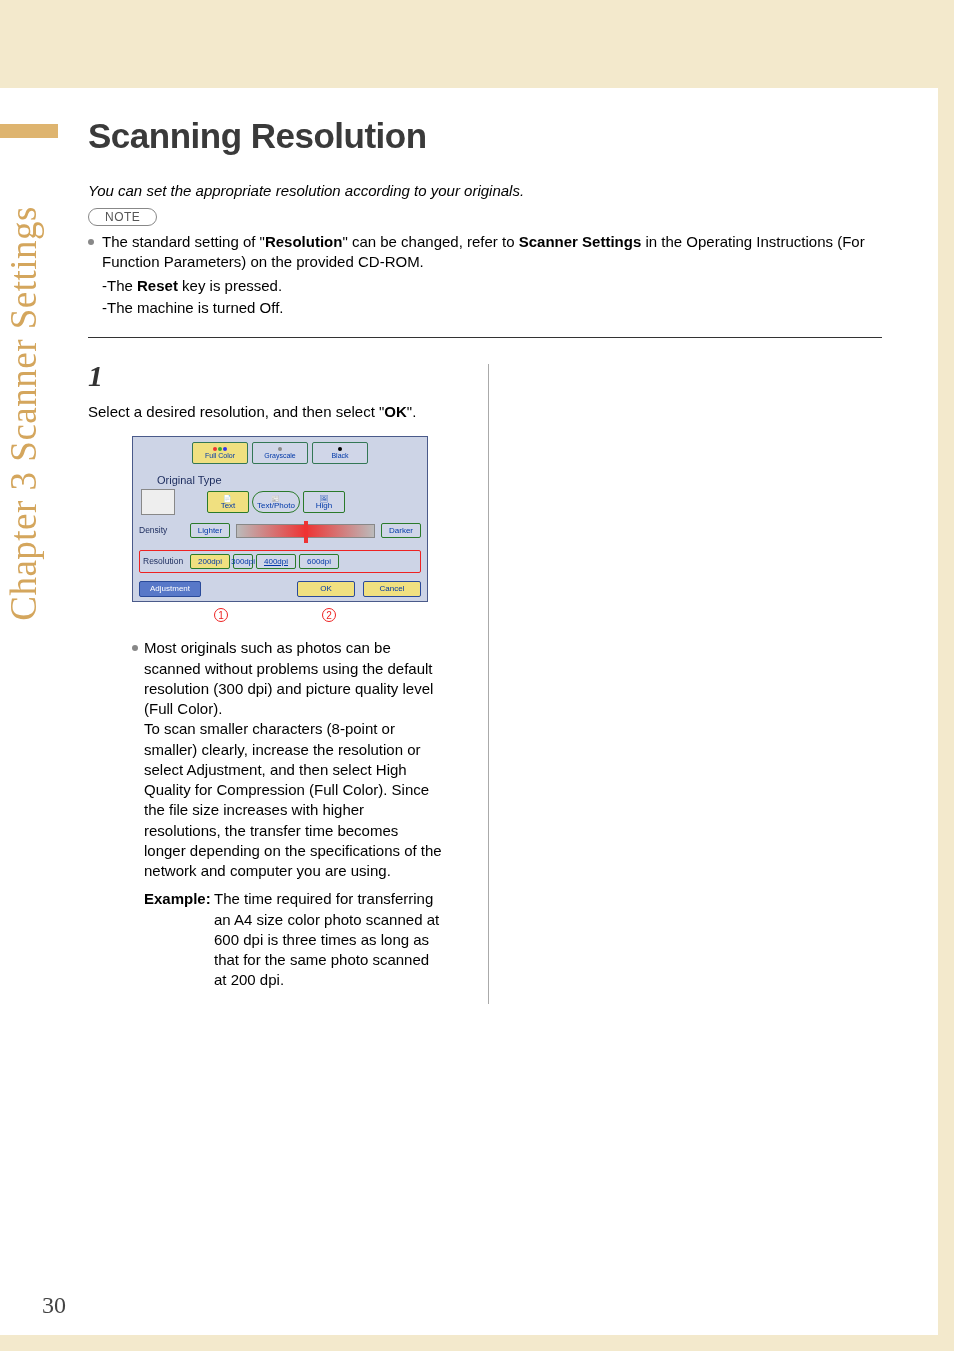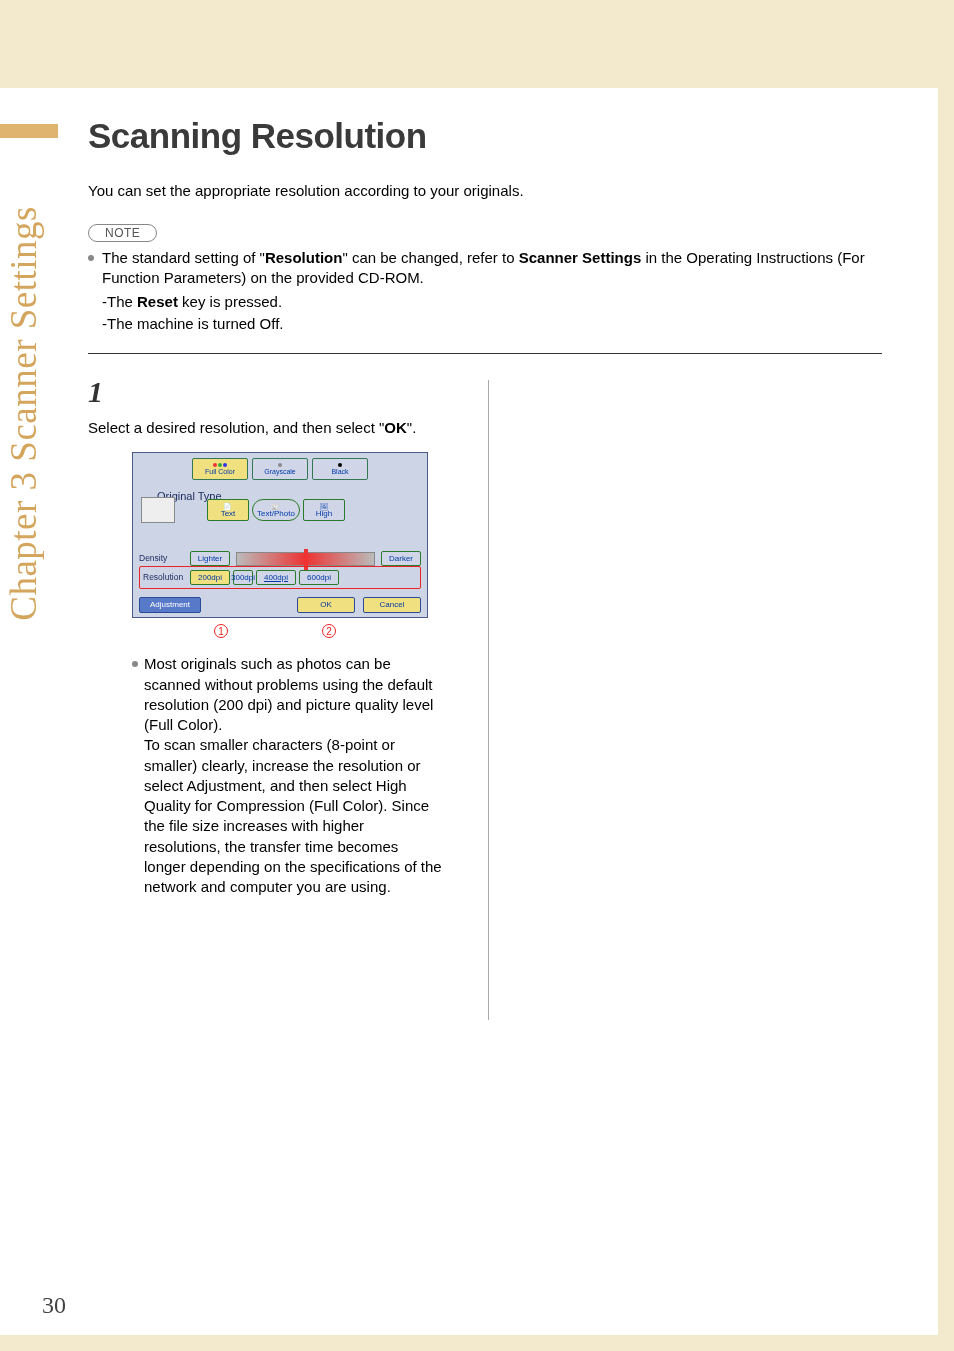--- a/index.html
+++ b/index.html
@@ -51,21 +51,21 @@
     line-height: 1.35;
   }
   h1 {
     font-size: 35px;
     font-weight: 900;
     color: #3a3a3a;
     margin-bottom: 22px;
     font-family: Arial, Helvetica, sans-serif;
     letter-spacing: -0.5px;
   }
-  .intro { margin-bottom: 20px; }
+  .intro { margin-bottom: 4px; font-style: italic; }
   .note-pill {
     display: inline-block;
     border: 1.4px solid #888;
     border-radius: 12px;
     padding: 0 16px;
     font-size: 12px;
     color: #555;
     letter-spacing: 0.5px;
     margin-bottom: 6px;
   }
@@ -258,38 +258,38 @@
               </div>
               <div class="ss-tab" style="background:#d0d6e8;">
                 <div class="ss-dots">
                     <span class="ss-dot" style="background:#000"></span>
                   </div>
                 <span>Black</span>
               </div>
             </div>
 
             <span class="ss-label" style="top:36px; left:6px;">Original Type</span>
-            <div class="ss-row" style="top:44px;">
+            <div class="ss-row" style="top:52px;">
               <div class="ss-thumb"></div>
               <div style="width:26px"></div>
               <div class="ss-btn" style="width:42px;height:22px;">
                   <span style="font-size:7px">📄</span>
                   <span>Text</span>
                 </div>
               <div class="ss-btn" style="width:48px;height:22px;background:#d0d6e8;border-radius:11px;">
                   <span style="font-size:7px">📰</span>
                   <span>Text/Photo</span>
                 </div>
               <div class="ss-btn" style="width:42px;height:22px;background:#d0d6e8;">
                   <span style="font-size:7px">🖼</span>
                   <span>High</span>
                 </div>
             </div>
 
-            <div class="ss-row" style="top:86px;margin-top:12px;">
+            <div class="ss-row" style="top:86px;">
               <span style="width:48px;font-size:8.5px;">Density</span>
               <div class="ss-btn" style="width:40px;height:15px;background:#d0d6e8;">Lighter</div>
               <div class="density-track">
                   <div class="density-slider"></div>
                 </div>
               <div class="ss-btn" style="width:40px;height:15px;background:#d0d6e8;">Darker</div>
             </div>
 
             <div class="ss-row res-row" style="top:113px;">
               <span style="width:44px;font-size:8.5px;">Resolution</span>
@@ -307,24 +307,28 @@
               </div>
             </div>
           </div>
         </div>
         <div class="callouts">
           <div class="co" style="left:82px;">1</div>
           <div class="co" style="left:190px;">2</div>
         </div>
 
         <div class="body-bullet">
-          <span>Most originals such as photos can be scanned without problems using the default resolution (200 dpi) and picture quality level (Full Color).</span><br>
+          <span>Most originals such as photos can be scanned without problems using the default resolution (300 dpi) and picture quality level (Full Color).</span><br>
           <span>To scan smaller characters (8-point or smaller) clearly, increase the resolution or select Adjustment, and then select High Quality for Compression (Full Color). Since the file size increases with higher resolutions, the transfer time becomes longer depending on the specifications of the network and computer you are using.</span>
         </div>
 
+        <div class="example-block" style="display:flex;">
+          <div style="flex:0 0 70px;"><b class="ex-label">Example:</b></div>
+          <div style="flex:1;"> The time required for transferring an A4 size color photo scanned at 600 dpi is three times as long as that for the same photo scanned at 200 dpi.</div>
+        </div>
 
       </div>
       <div class="col-divider"></div>
     </div>
   </div>
 
   <div class="page-num">30</div>
 </div>
 
 </body></html>

